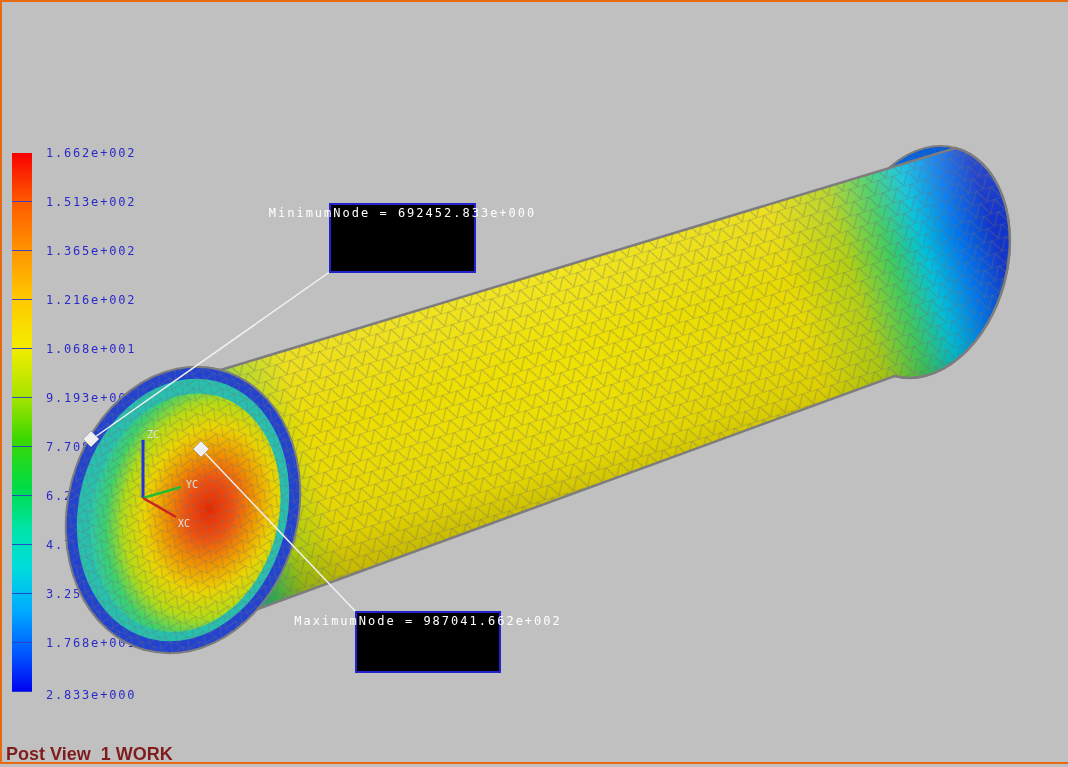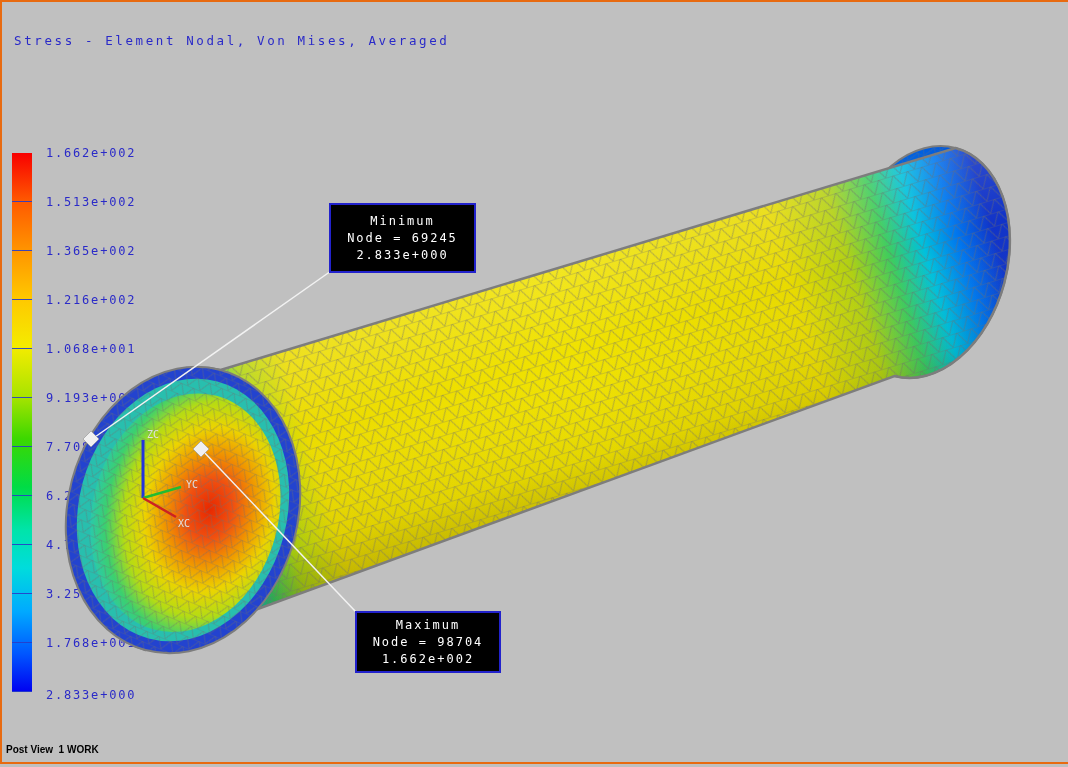--- a/index.html
+++ b/index.html
@@ -30,30 +30,30 @@
   .legend-label{
     position:absolute;left:46px;width:120px;height:14px;
     color:#2a2ac8;font-size:12px;letter-spacing:1.8px;white-space:pre;
   }
 
   .viewport{position:absolute;left:0;top:0;width:1068px;height:767px;z-index:2;}
 
   .note-box{
     position:absolute;z-index:4;background:#000000;border:2px solid #2222cc;
     color:#ffffff;font-size:12px;line-height:17px;letter-spacing:2px;
-    text-align:center;display:flex;flex-direction:column;justify-content:center;
+    text-align:center;display:flex;flex-direction:row;justify-content:center;
     box-sizing:border-box;white-space:pre;
   }
   .note-min{left:329px;top:203px;width:147px;height:70px;}
   .note-max{left:355px;top:611px;width:146px;height:62px;text-align:center;}
 
   .statusbar{
     position:absolute;left:6px;top:744px;z-index:6;
     font-family:"Liberation Sans",sans-serif;font-weight:bold;font-stretch:condensed;
-    color:#000000;font-size:10px;white-space:pre;
+    color:#7f1d1d;font-size:18px;white-space:pre;
   }
 </style>
 </head>
 <body>
 
 <div class="frame-top"></div>
 <div class="frame-left"></div>
 <div class="frame-bottom"></div>
 
 <div class="legend">
@@ -154,21 +154,20 @@
   <g>
     <line x1="331" y1="271" x2="95" y2="437" stroke="#f2f2f2" stroke-width="1.5"></line>
     <line x1="356" y1="612" x2="203" y2="451" stroke="#f2f2f2" stroke-width="1.5"></line>
     <path d="M 91 431 L 99 439 L 91 447 L 83 439 Z" fill="#f0f0f0" stroke="#909090" stroke-width="0.6"></path>
     <path d="M 201 441 L 209 449 L 201 457 L 193 449 Z" fill="#f0f0f0" stroke="#909090" stroke-width="0.6"></path>
   </g>
 </svg>
 </div>
 
 <div class="header">
-  <div>Stress - Element Nodal, Von Mises, Averaged</div>
 </div>
 
 <div class="note-box note-min">
   <div>Minimum</div>
   <div>Node = 69245</div>
   <div>2.833e+000</div>
 </div>
 
 <div class="note-box note-max">
   <div>Maximum</div>

